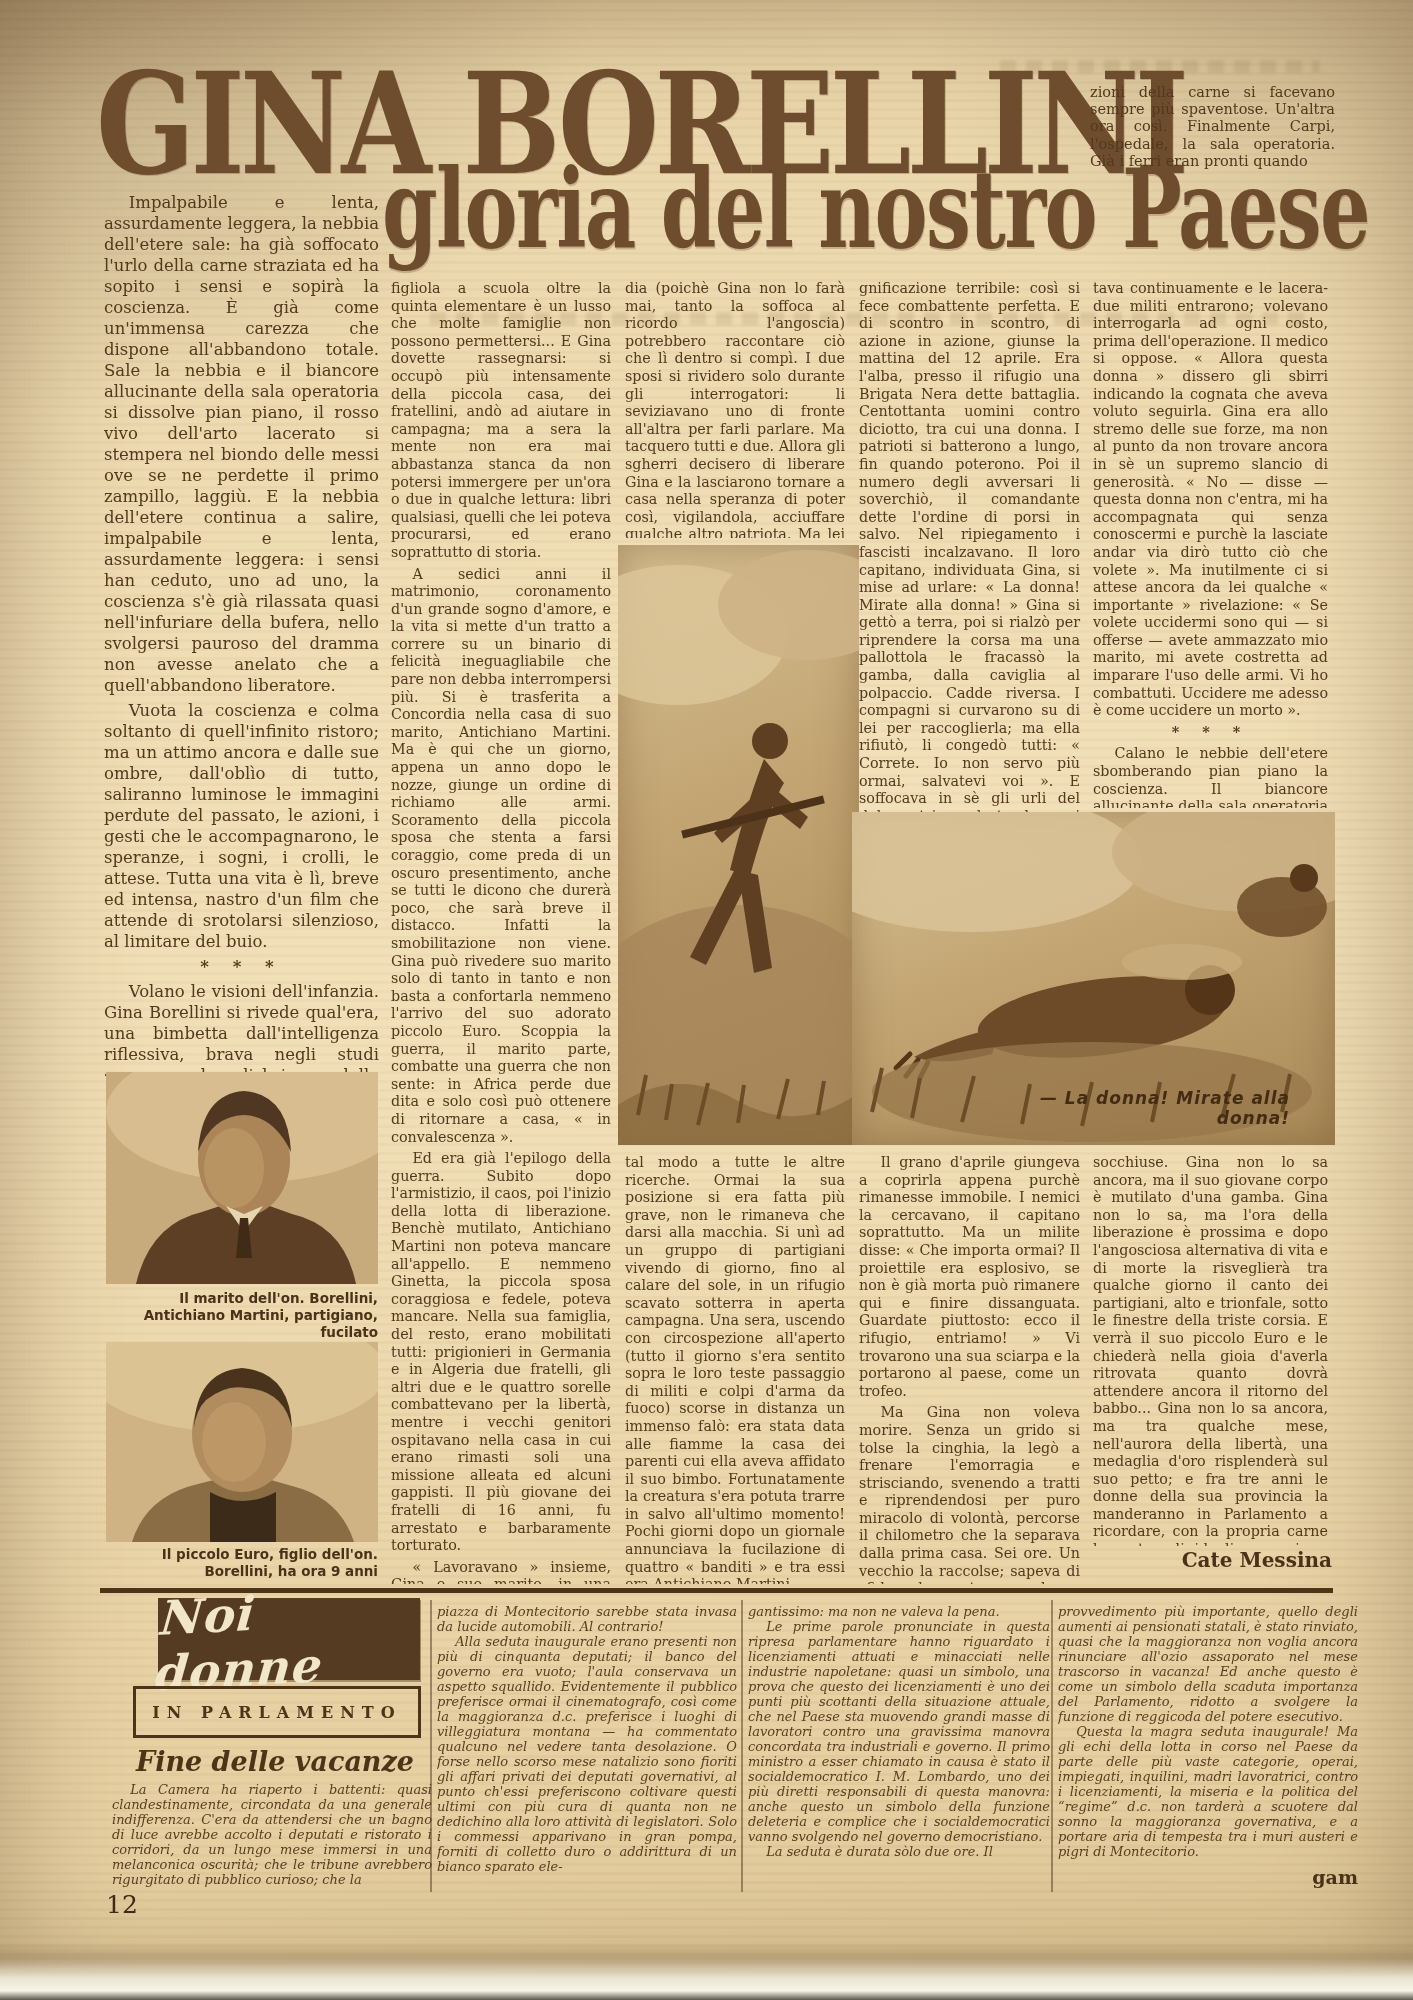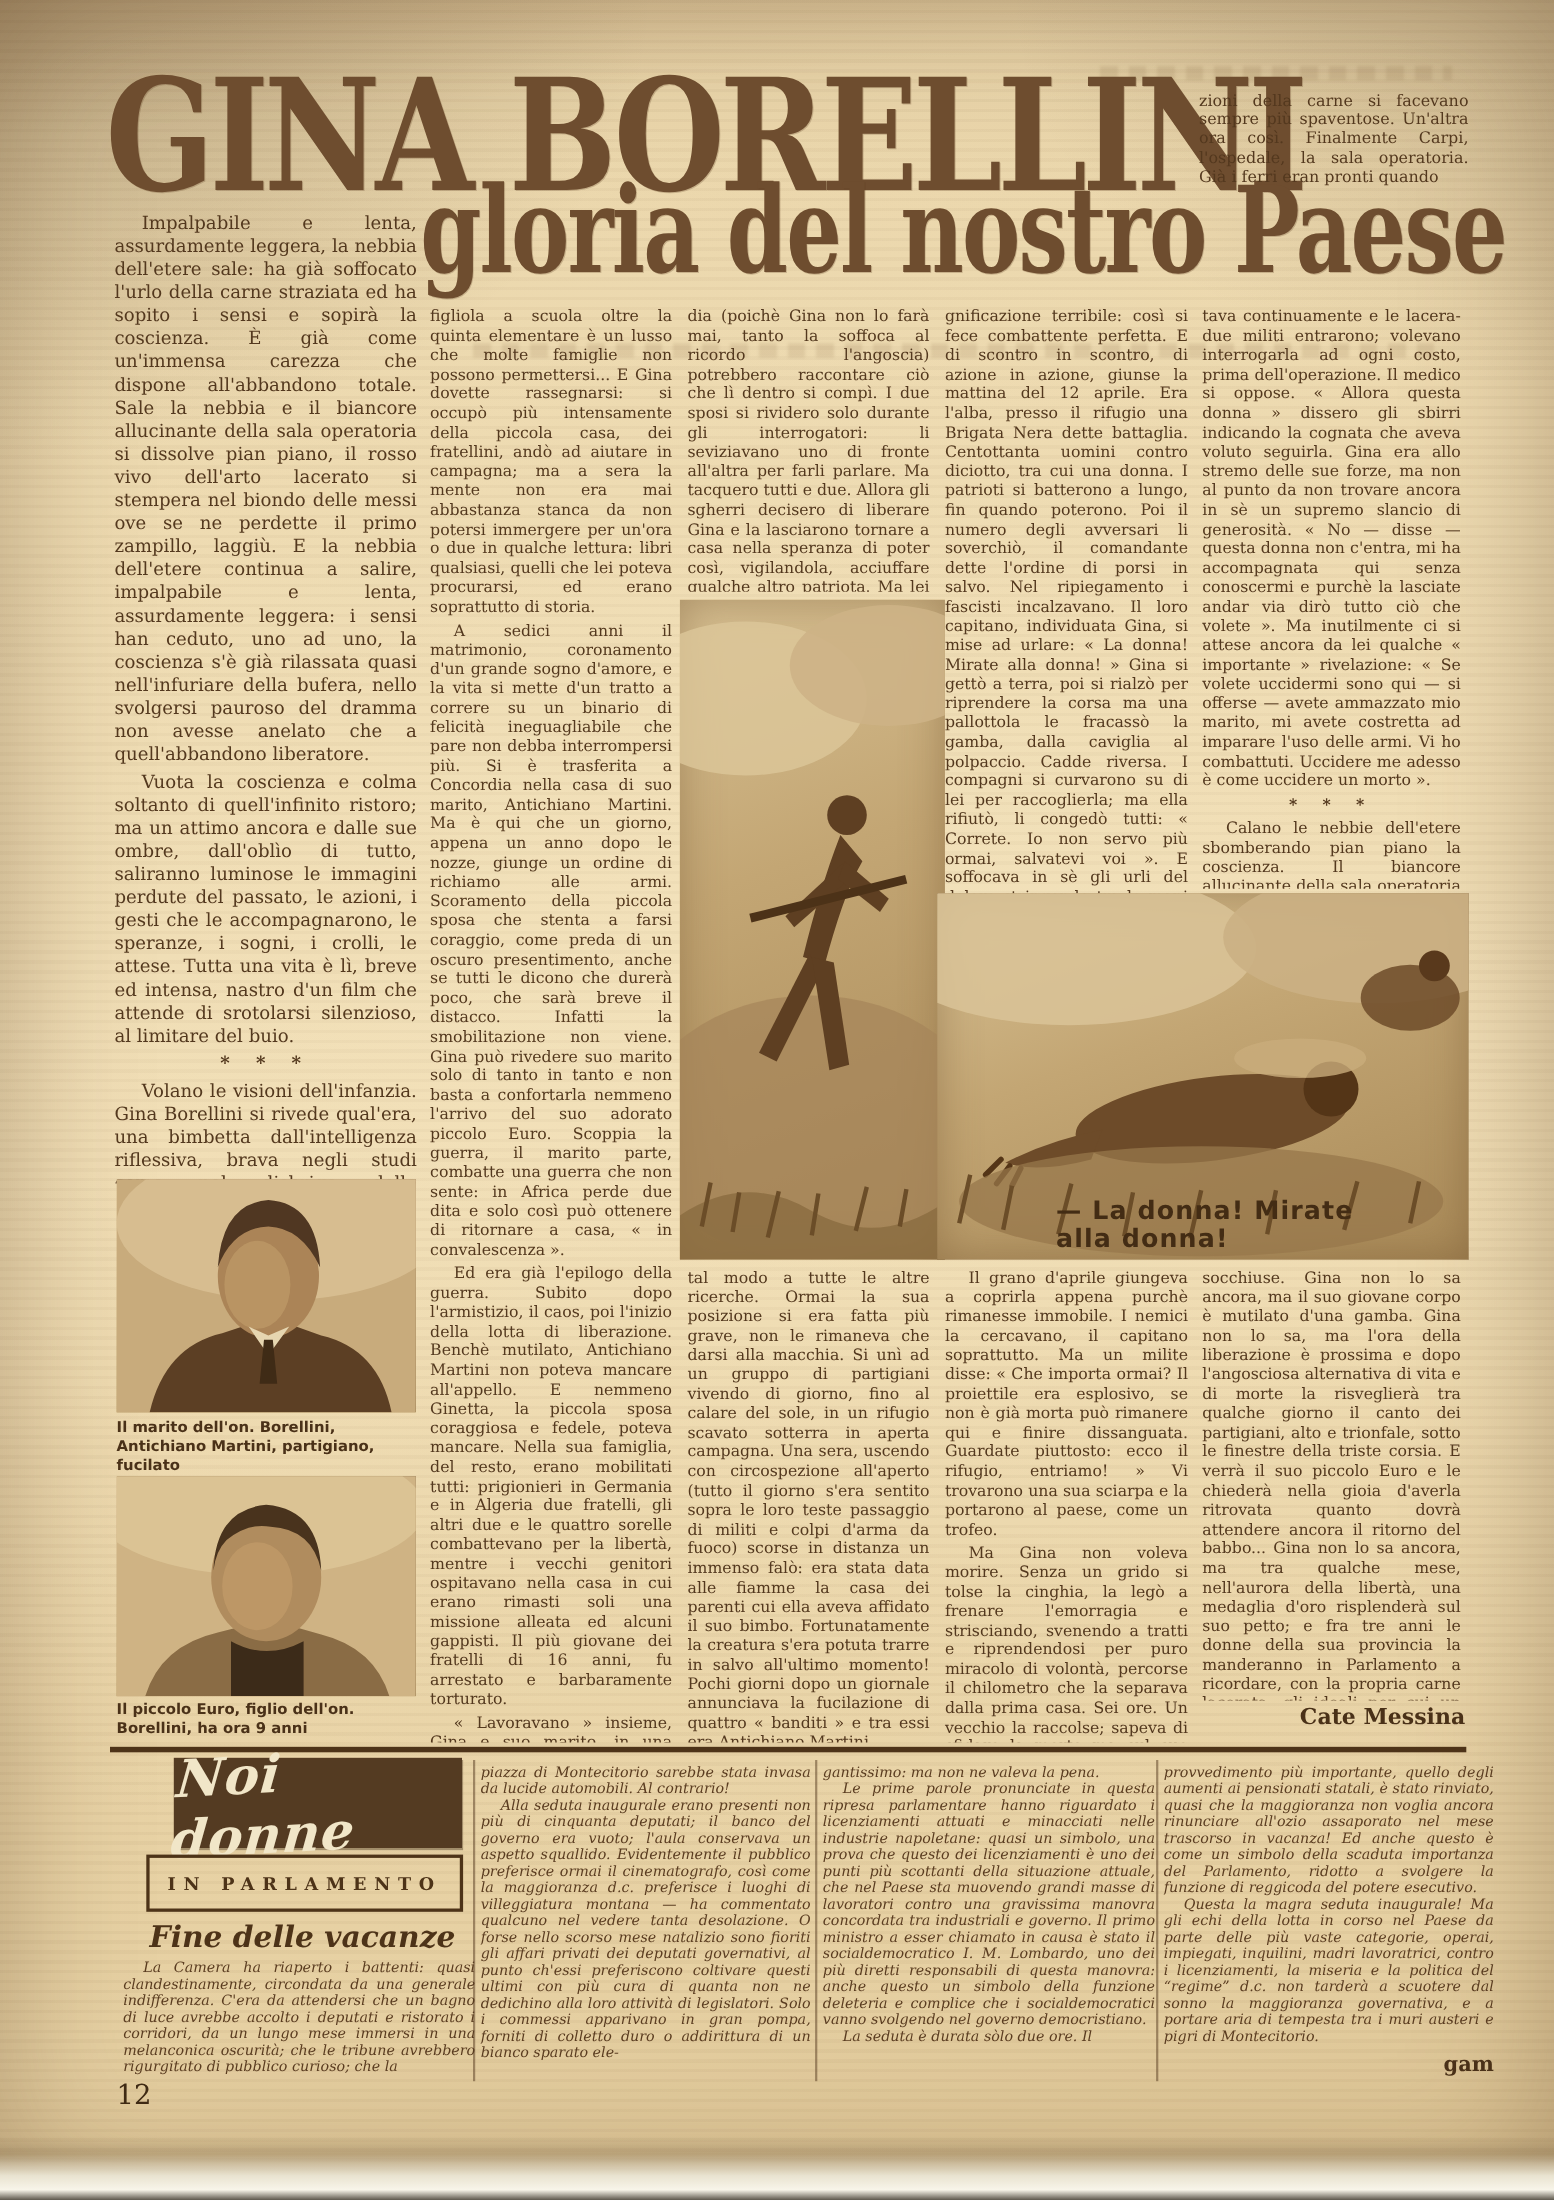--- a/index.html
+++ b/index.html
@@ -31,28 +31,28 @@
   .stars{text-align:center;letter-spacing:9px;font-weight:bold;text-indent:0;color:#53381e}
   .inset{position:absolute;left:1090px;top:84px;width:245px;font-size:14.5px;line-height:17.2px;
     color:#53381e;text-align:justify}
   .cate{position:absolute;left:1089px;top:1548px;width:243px;text-align:right;font-weight:bold;
     font-size:20px;color:#4a3118}
   
   .illo{position:absolute;overflow:hidden;
     background:linear-gradient(160deg,#d7c092 0%,#c3a674 40%,#a98a58 100%);
     box-shadow:inset 0 0 40px rgba(110,80,45,.45)}
   .illo svg{display:block}
-  .illo-cap{position:absolute;left:960px;top:1088px;width:330px;text-align:left;
-    font-family:"DejaVu Sans","Liberation Sans",sans-serif;font-weight:bold;
-    font-size:23px;color:#432c14;letter-spacing:1px}
+  .illo-cap{position:absolute;left:960px;top:1088px;width:330px;text-align:right;
+    font-family:"DejaVu Sans","Liberation Sans",sans-serif;font-style:italic;font-weight:bold;
+    font-size:17px;color:#432c14;letter-spacing:1px}
   
   .photo{position:absolute;overflow:hidden;box-shadow:inset 0 0 22px rgba(90,60,30,.5);
     background:linear-gradient(180deg,#d6bc8f,#b3945f)}
   .pcap{position:absolute;font-family:"DejaVu Sans","Liberation Sans",sans-serif;font-weight:bold;
-    font-size:13.5px;line-height:17px;color:#4a3118;text-align:left}
+    font-size:13.5px;line-height:17px;color:#4a3118;text-align:right}
   
   .rule{position:absolute;background:#4d3318}
   .vrule{position:absolute;width:2px;background:rgba(84,56,30,.5)}
   
   .logo-box{position:absolute;left:158px;top:1598px;width:262px;height:82px;background:#543b22;
     display:flex;align-items:center;justify-content:center;box-shadow:1px 2px 0 rgba(60,40,20,.4)}
   .logo-box span{color:#f1e6c8;font-style:italic;font-weight:bold;font-size:47px;
     transform:rotate(-3deg) skewX(-8deg);letter-spacing:1px}
   .parl-box{position:absolute;left:133px;top:1686px;width:288px;height:52px;border:3.5px solid #4d3318;
     display:flex;align-items:center;justify-content:center;font-weight:bold;font-size:16px;

